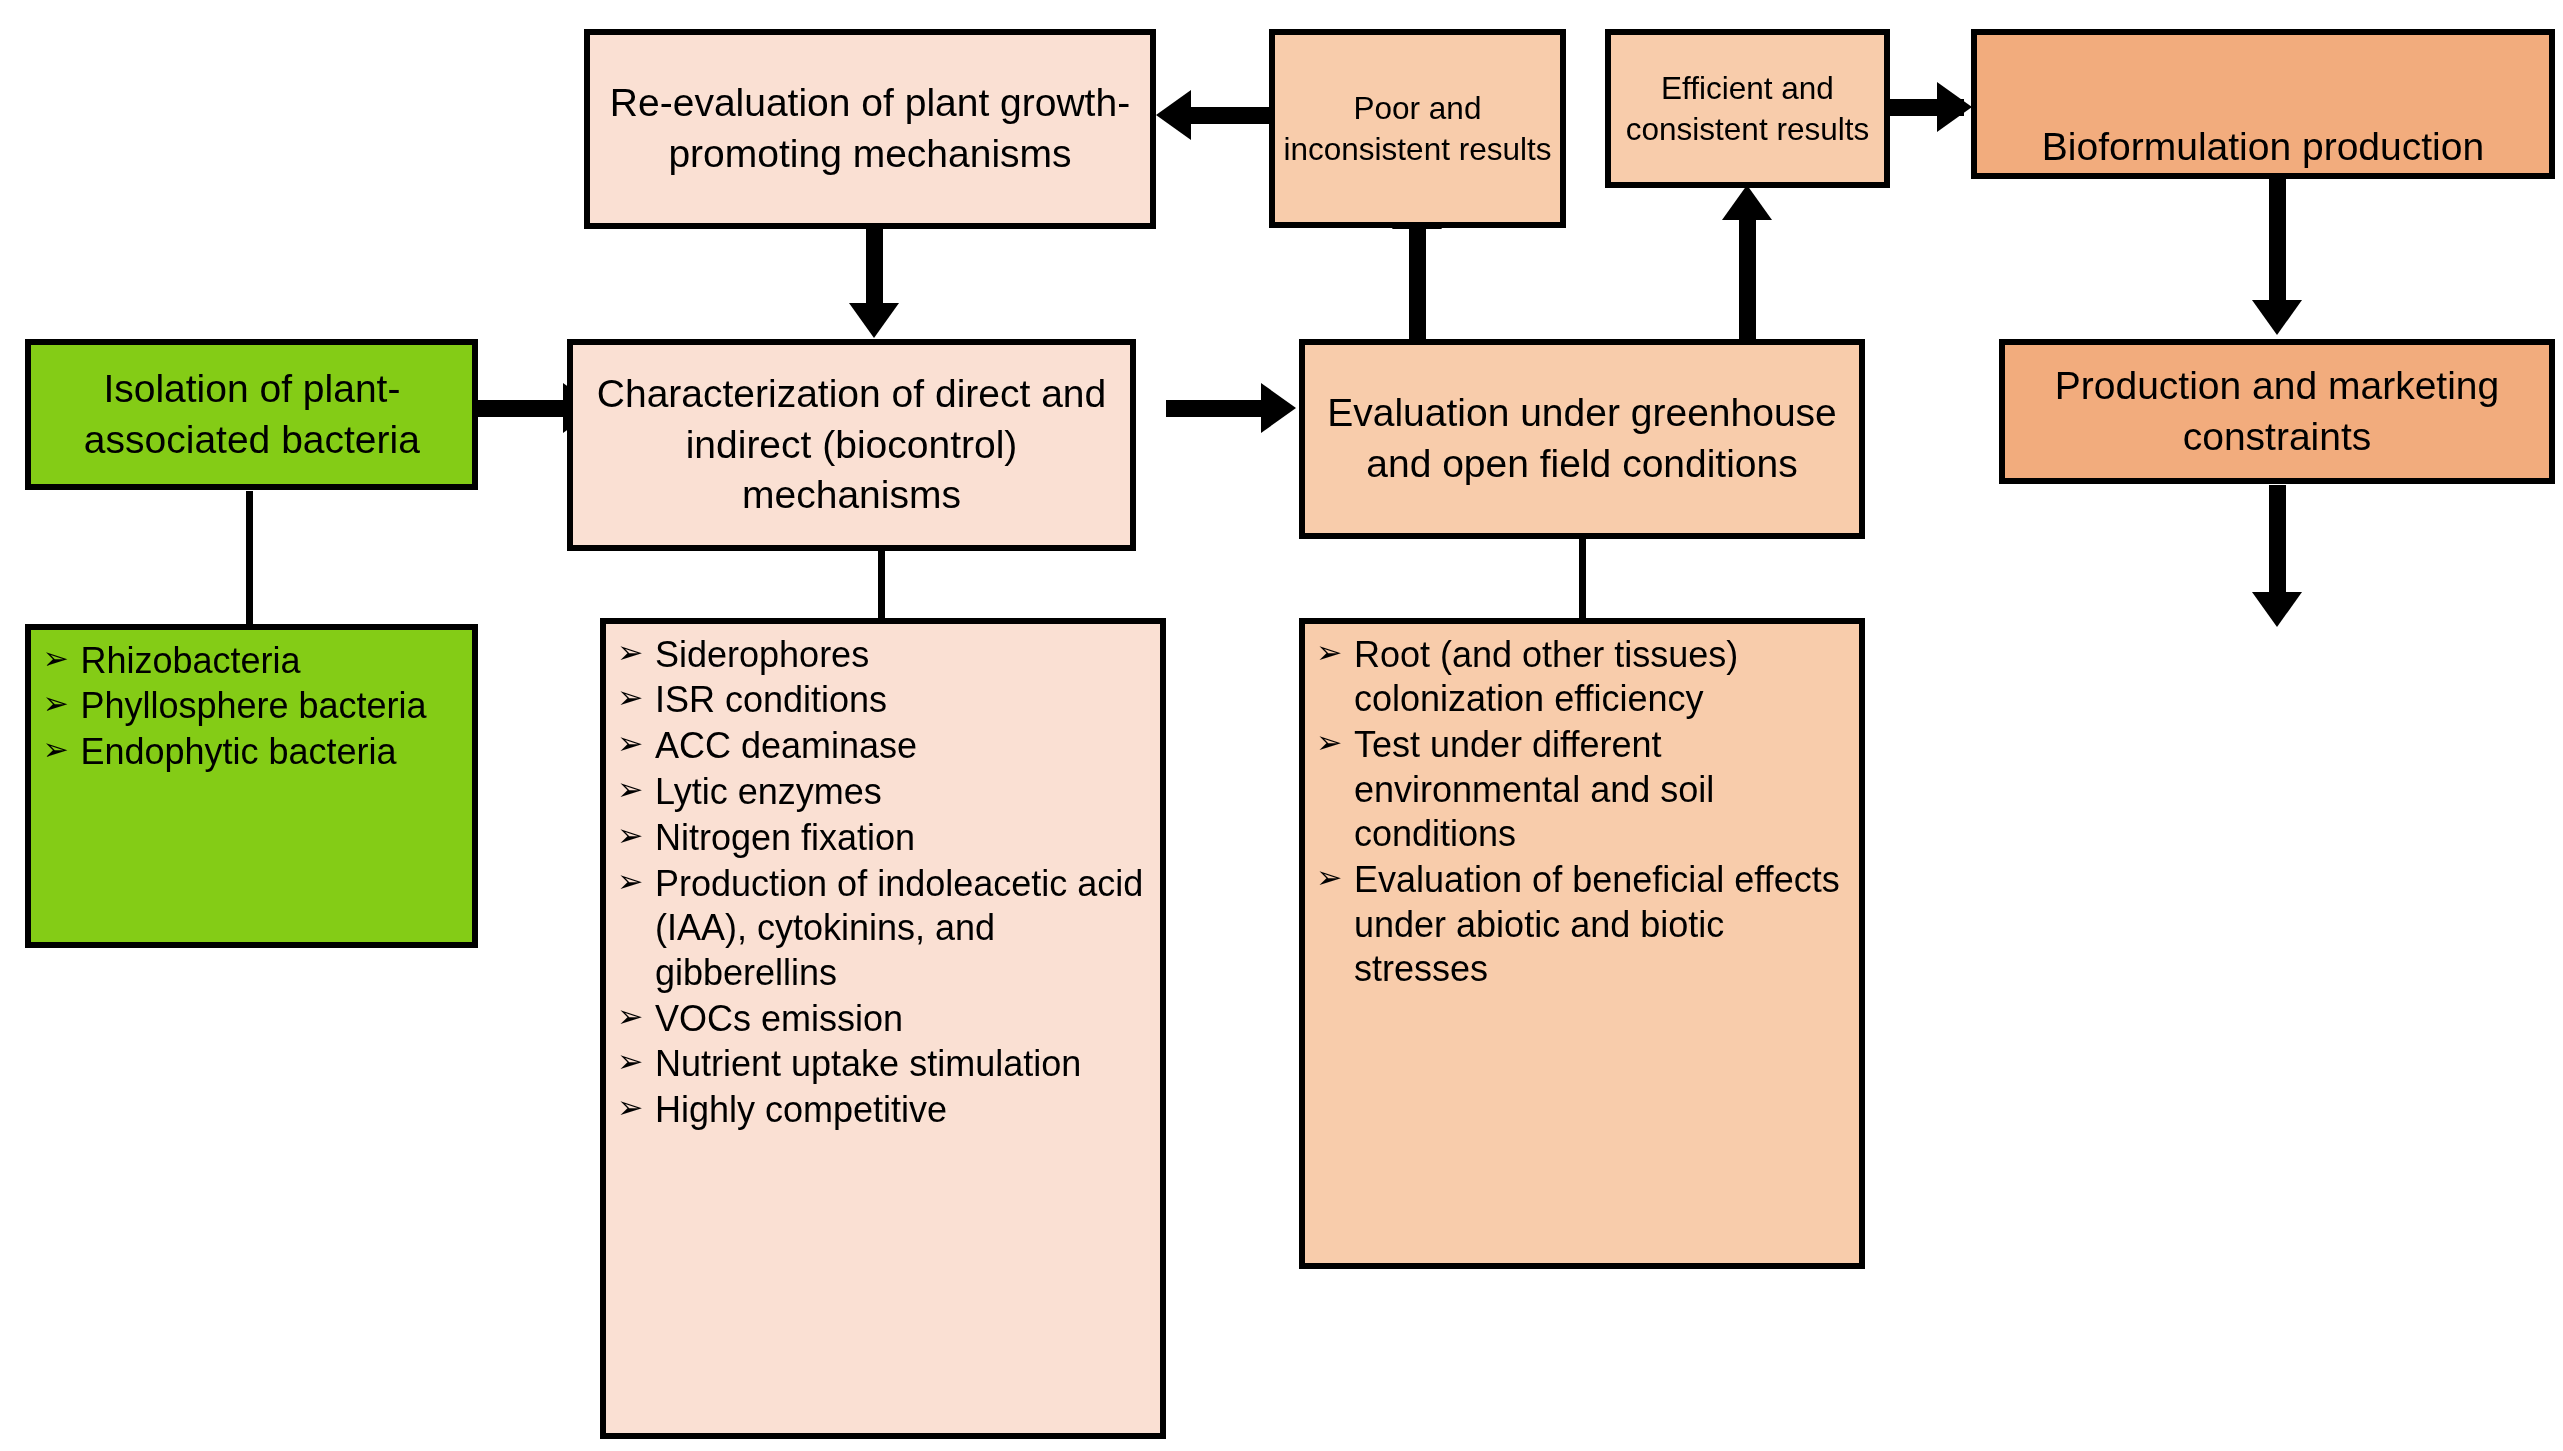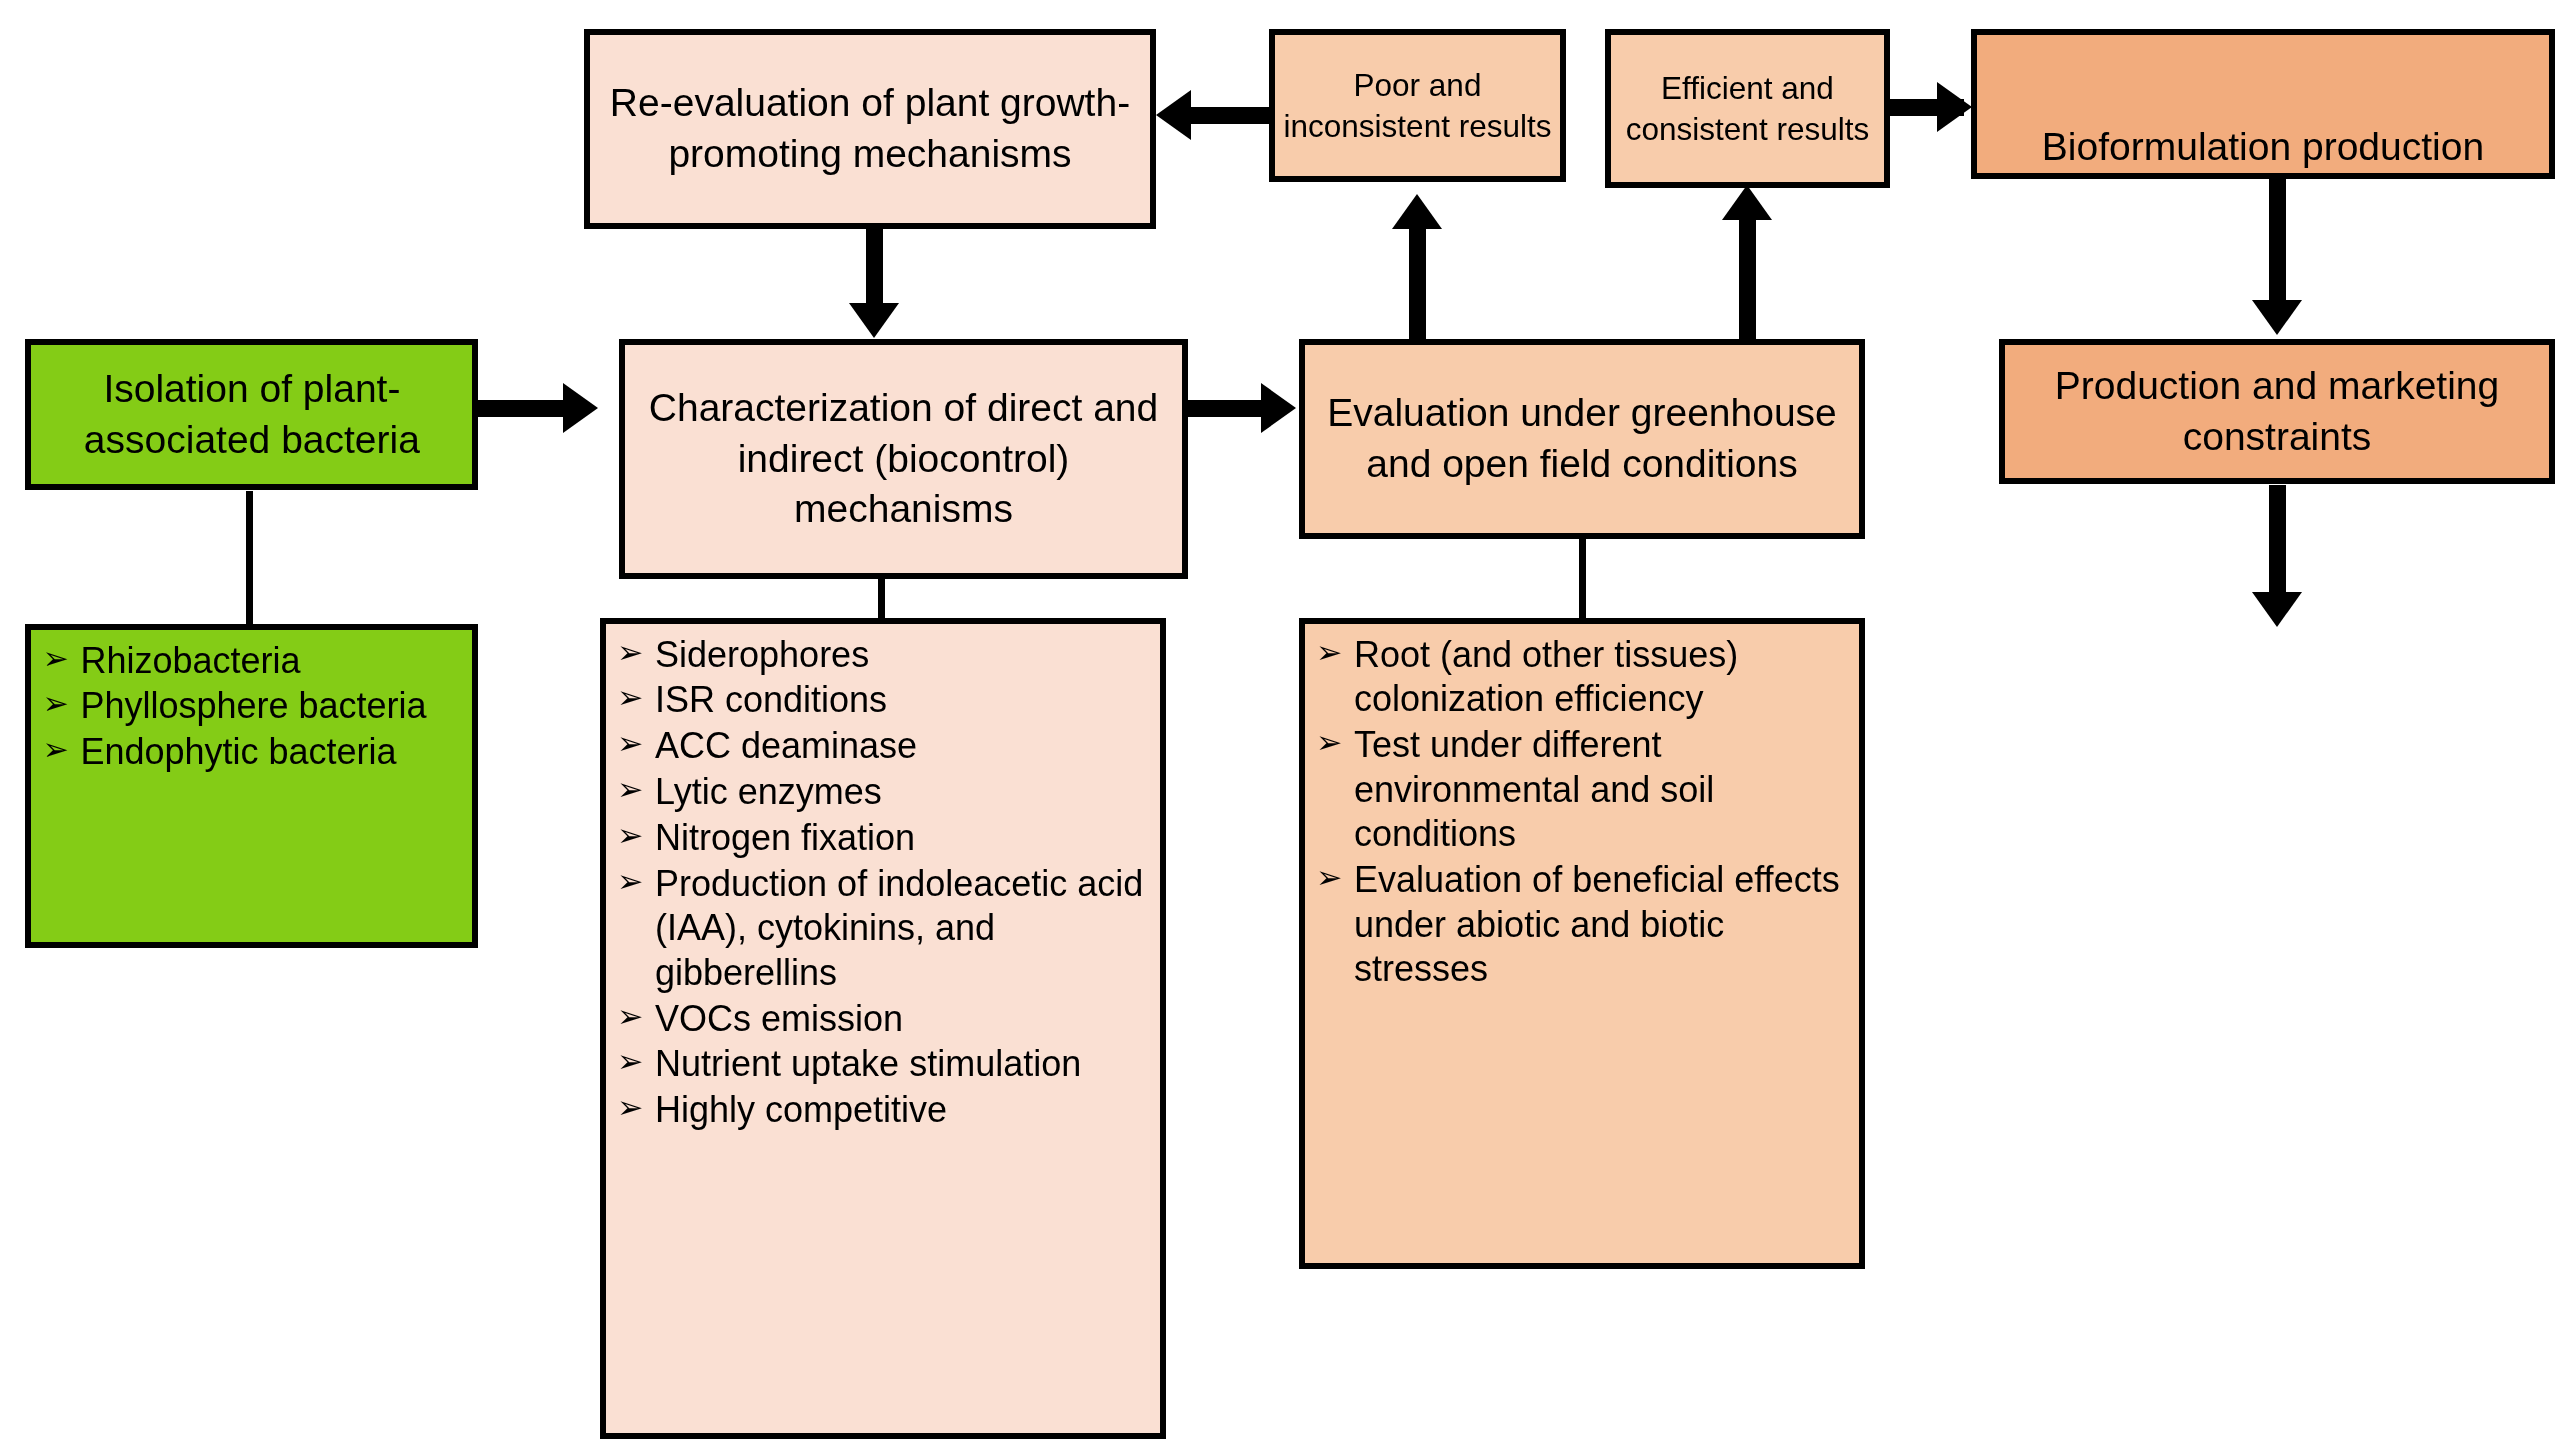--- a/index.html
+++ b/index.html
@@ -92,37 +92,37 @@
   <div class="conn" style="left:2269px;top:179px;width:17px;height:133px;"></div>
   <div class="arrow arrow-down" style="left:2252px;top:300px;"></div>
 
   <div class="conn" style="left:2269px;top:485px;width:17px;height:118px;"></div>
   <div class="arrow arrow-down" style="left:2252px;top:592px;"></div>
 
   <div class="node fill-peach-light" style="left:584px;top:29px;width:572px;height:200px;font-size:39px;">
     <span class="txt">Re-evaluation of plant growth-promoting mechanisms</span>
   </div>
 
-  <div class="node fill-peach-mid" style="left:1269px;top:29px;width:297px;height:153px;font-size:31.5px;">
+  <div class="node fill-peach-mid" style="left:1269px;top:29px;width:297px;height:199px;font-size:31.5px;">
     <span class="txt">Poor and inconsistent results</span>
   </div>
 
   <div class="node fill-peach-mid" style="left:1605px;top:29px;width:285px;height:159px;font-size:31.5px;">
     <span class="txt">Efficient and consistent results</span>
   </div>
 
   <div class="node fill-orange" style="left:1971px;top:29px;width:584px;height:150px;font-size:39px;align-items:flex-end;">
     <span class="txt">Bioformulation production</span>
   </div>
 
   <div class="node fill-yellow" style="left:25.4px;top:339px;width:453px;height:151px;font-size:39px;">
     <span class="txt">Isolation of plant-associated bacteria</span>
   </div>
 
-  <div class="node fill-peach-light" style="left:619px;top:339px;width:569px;height:240px;font-size:39px;">
+  <div class="node fill-peach-light" style="left:567px;top:339px;width:569px;height:212px;font-size:39px;">
     <span class="txt">Characterization of direct and indirect (biocontrol) mechanisms</span>
   </div>
 
   <div class="node fill-peach-mid" style="left:1299px;top:339px;width:566px;height:200px;font-size:39px;">
     <span class="txt">Evaluation under greenhouse and open field conditions</span>
   </div>
 
   <div class="node fill-orange" style="left:1999px;top:339px;width:556px;height:145px;font-size:39px;">
     <span class="txt">Production and marketing constraints</span>
   </div>

